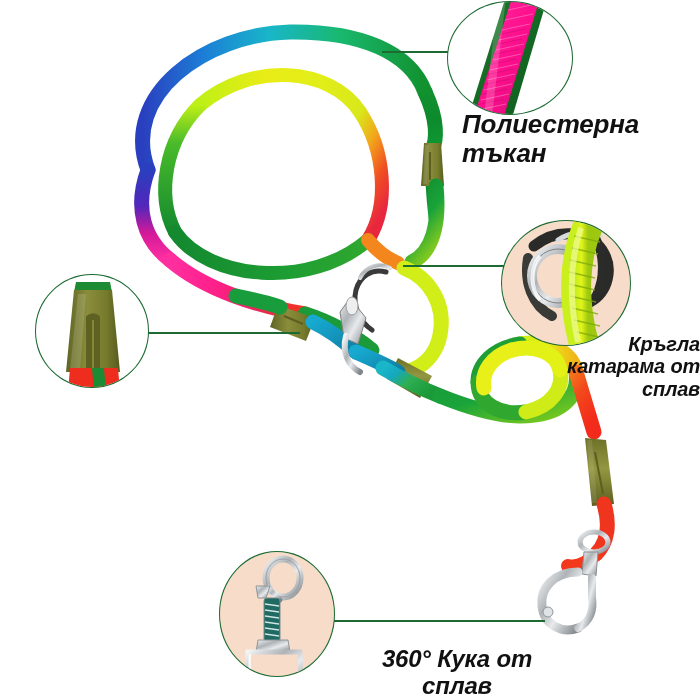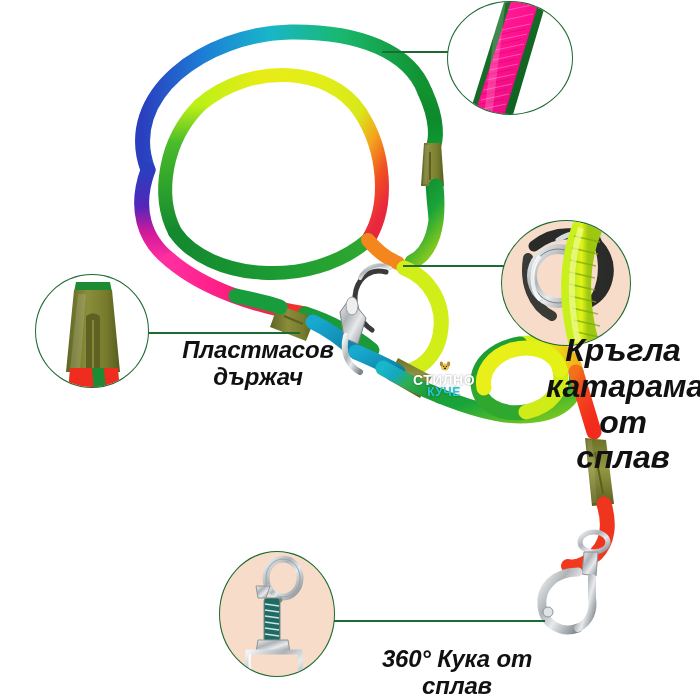--- a/index.html
+++ b/index.html
@@ -11,21 +11,21 @@
     font-family:"Liberation Sans",sans-serif;
     font-weight:bold;
     font-style:italic;
     color:#111111;
     line-height:1.12;
     white-space:pre-line;
     letter-spacing:-0.2px;
   }
   #lbl-polyester{left:462px;top:110px;width:238px;font-size:26px;text-align:left;}
   #lbl-holder{left:158px;top:337px;width:200px;font-size:24px;text-align:center;}
-  #lbl-buckle{left:546px;top:333px;width:154px;font-size:32px;text-align:center;}
+  #lbl-buckle{left:546px;top:333px;width:154px;font-size:20px;text-align:right;}
   #lbl-hook{left:334px;top:620px;width:246px;font-size:24px;text-align:center;margin-top:26px;}
   #watermark{
     position:absolute;left:398px;top:360px;width:92px;height:42px;
     pointer-events:none;
   }
   #wm-top{
     position:absolute;left:0;top:13px;width:92px;text-align:center;
     font-family:"Liberation Sans",sans-serif;font-weight:bold;font-size:14px;
     color:#ffffff;letter-spacing:0.5px;line-height:1;
     text-shadow:0 0 2px rgba(0,0,0,.45);
@@ -347,37 +347,25 @@
           <path d="M 265,628 L 279,630"></path>
             <path d="M 265,634 L 279,636"></path>
         </g>
         <path d="M 258,640 L 288,640 L 290,652 L 256,652 Z" fill="url(#gMetal)" stroke="#8f9599" stroke-width="1"></path>
         <path d="M 248,652 C 246,676 252,690 266,694 L 286,694 C 298,688 302,672 300,652 Z" fill="none" stroke="url(#gMetal)" stroke-width="5"></path>
         <path d="M 250,654 C 248,676 254,690 268,694" fill="none" stroke="#ffffff" stroke-width="2.5" opacity="0.8"></path>
       </g>
     </g>
   </svg>
 
-
-  <div class="callout-label" id="lbl-holder">Пластмасов
-държач</div>
+  <div class="callout-label" id="lbl-polyester">Полиестерна
+тъкан</div>
+
 
   <div class="callout-label" id="lbl-buckle">Кръгла
 катарама от
 сплав</div>
 
   <div class="callout-label" id="lbl-hook">360° Кука от
 сплав</div>
 
-  <div id="watermark">
-    <svg id="wm-dog" viewBox="0 0 14 12">
-      <ellipse cx="7" cy="7" rx="4" ry="3.4" fill="#e8c24a"></ellipse>
-      <ellipse cx="3.4" cy="4" rx="1.6" ry="2.4" fill="#b5852c"></ellipse>
-      <ellipse cx="10.6" cy="4" rx="1.6" ry="2.4" fill="#b5852c"></ellipse>
-      <circle cx="5.6" cy="6.4" r="0.7" fill="#2b2b2b"></circle>
-      <circle cx="8.4" cy="6.4" r="0.7" fill="#2b2b2b"></circle>
-      <ellipse cx="7" cy="8.4" rx="1.1" ry="0.8" fill="#2b2b2b"></ellipse>
-    </svg>
-    <div id="wm-top">СТИЛНО</div>
-    <div id="wm-bot">КУЧЕ</div>
-  </div>
 
 </div>
 
 </body></html>

